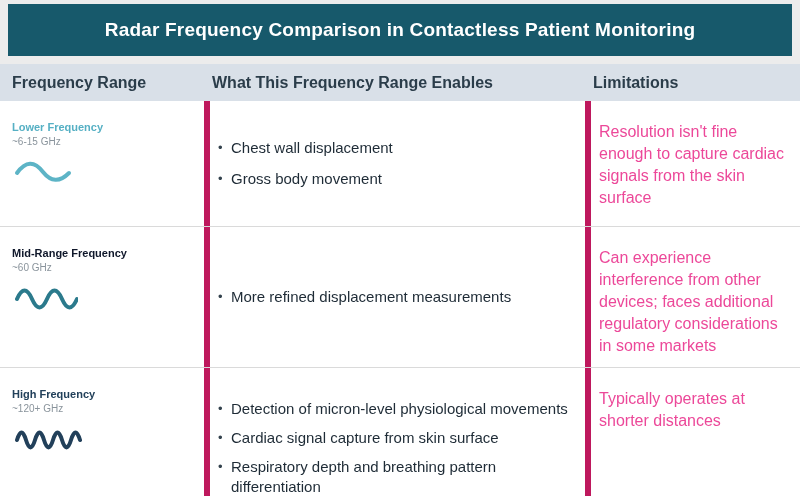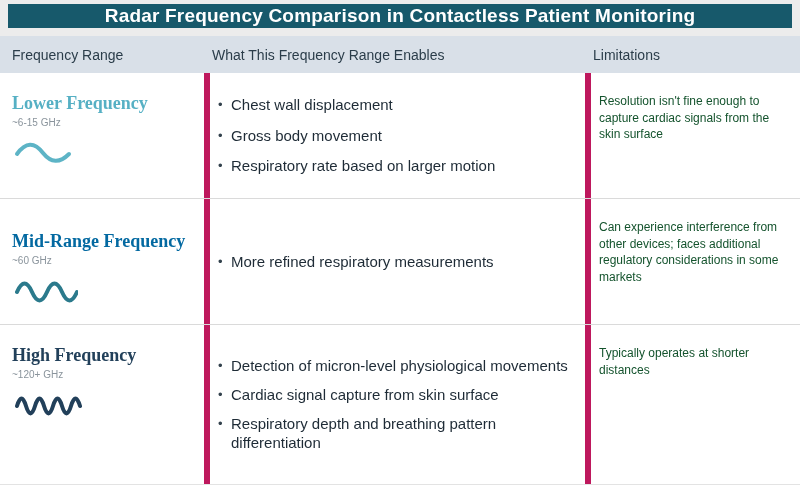--- a/index.html
+++ b/index.html
@@ -8,21 +8,21 @@
     width: 800px;
     height: 496px;
     background: #ececec;
     font-family: "Liberation Sans", sans-serif;
     overflow: hidden;
   }
   .page { width: 800px; height: 496px; display: flex; flex-direction: column; }
 
   .title-bar {
     margin: 4px 8px 8px 8px;
-    height: 24px;
+    height: 52px;
     background: #17596b;
     display: flex;
     align-items: center;
     justify-content: center;
     flex: 0 0 auto;
   }
   .title-bar h1 {
     margin: 0;
     color: #ffffff;
     font-size: 19px;
@@ -32,44 +32,45 @@
 
   .table { background: #ffffff; flex: 1 1 auto; display: flex; flex-direction: column; }
 
   .thead {
     display: grid;
     grid-template-columns: 204px 381px 1fr;
     background: #d9e0e8;
     height: 37px;
     align-items: center;
     color: #2b3d4a;
-    font-size: 14px;
+    font-size: 16px;
     flex: 0 0 auto;
+    font-weight: bold;
   }
   .thead .th { padding-left: 12px; }
   .thead .th.c2 { padding-left: 8px; }
   .thead .th.c3 { padding-left: 8px; }
 
   .row {
     display: grid;
     grid-template-columns: 204px 381px 1fr;
     background: #ffffff;
     border-bottom: 1px solid #dadada;
   }
   .row-1 { min-height: 125px; }
   .row-2 { min-height: 125px; }
   .row-3 { min-height: 159px; border-bottom: 1px solid #e3e3e3; }
 
   .cell { box-sizing: border-box; }
   .cell.c2, .cell.c3 { border-left: 6px solid #be185d; }
 
   .cell.c1 { padding: 20px 12px 12px 12px; }
-  .freq-name { font-size: 18px; font-weight: 700; font-family: Liberation Serif, serif; }
+  .freq-name { font-size: 11px; font-weight: 700; }
   .freq-name.low  { color: #56b0c4; }
-  .freq-name.mid  { color: #0369a1; margin-top: 12px; }
+  .freq-name.mid  { color: #0f172a; }
   .freq-name.high { color: #22405a; }
   .freq-range { margin-top: 3px; font-size: 10px; color: #8a949c; }
   .wave { display: block; margin-top: 12px; margin-left: 2px; }
 
   .cell.c2 { display: flex; align-items: center; padding: 10px 14px 10px 8px; }
   .bullets { list-style: none; margin: 0; padding: 0; font-size: 15px; color: #1e2b36; }
   .bullets li {
     position: relative;
     padding-left: 13px;
     margin: 11px 0;
@@ -82,23 +83,23 @@
     top: 0;
     color: #33424d;
     font-size: 13px;
     line-height: 1.55;
   }
   .row-3 .bullets li { margin: 9px 0; }
 
   .cell.c3 { padding: 20px 14px 10px 8px; }
   .limit {
     margin: 0;
-    font-size: 12px;
+    font-size: 16px;
     line-height: 1.38;
-    color: #14532d;
+    color: #ec4899;
   }
 </style>
 </head>
 <body>
 
 <div class="page">
 
   <header class="title-bar">
     <h1>Radar Frequency Comparison in Contactless Patient Monitoring</h1>
   </header>
@@ -116,39 +117,38 @@
         <div class="freq-name low">Lower Frequency</div>
         <div class="freq-range">~6-15 GHz</div>
         <svg class="wave" width="60" height="26" viewBox="0 0 60 26">
           <path d="M3 14 q 13 -18 26 -1 q 12 15 26 1" fill="none" stroke="#5db4c6" stroke-width="4" stroke-linecap="round"></path>
         </svg>
       </div>
       <div class="cell c2">
         <ul class="bullets">
           <li>Chest wall displacement</li>
           <li>Gross body movement</li>
-          <li>Respiratory rate based on larger motion</li>
         </ul>
       </div>
       <div class="cell c3">
         <p class="limit">Resolution isn't fine enough to capture cardiac signals from the skin surface</p>
       </div>
     </div>
 
     <div class="row row-2">
       <div class="cell c1">
         <div class="freq-name mid">Mid-Range Frequency</div>
         <div class="freq-range">~60 GHz</div>
         <svg class="wave" width="64" height="26" viewBox="0 0 64 26">
           <path d="M3 14 q 7.5 -17 15 0 q 7.5 17 15 0 q 7.5 -17 15 0 q 7.5 17 15 0" fill="none" stroke="#2b7a8c" stroke-width="4" stroke-linecap="round"></path>
         </svg>
       </div>
       <div class="cell c2">
         <ul class="bullets">
-          <li>More refined respiratory measurements</li>
+          <li>More refined displacement measurements</li>
         </ul>
       </div>
       <div class="cell c3">
         <p class="limit">Can experience interference from other devices; faces additional regulatory considerations in some markets</p>
       </div>
     </div>
 
     <div class="row row-3">
       <div class="cell c1">
         <div class="freq-name high">High Frequency</div>

